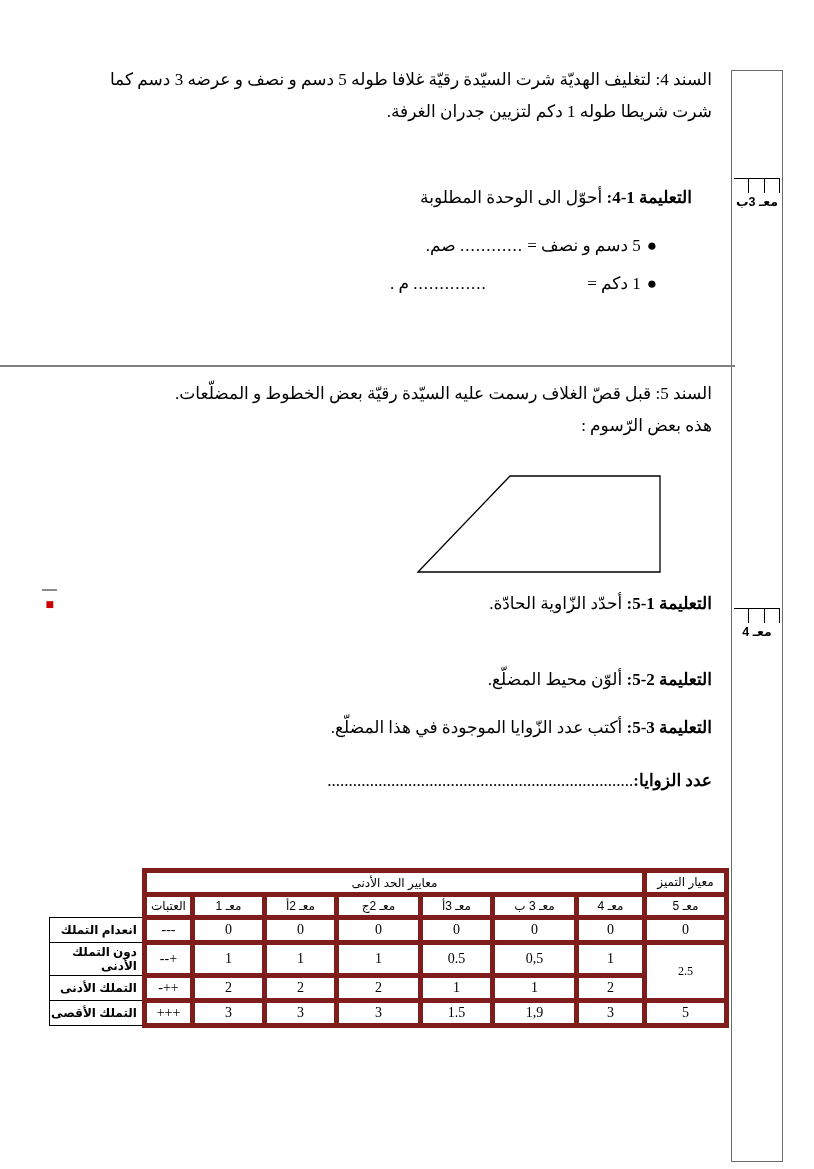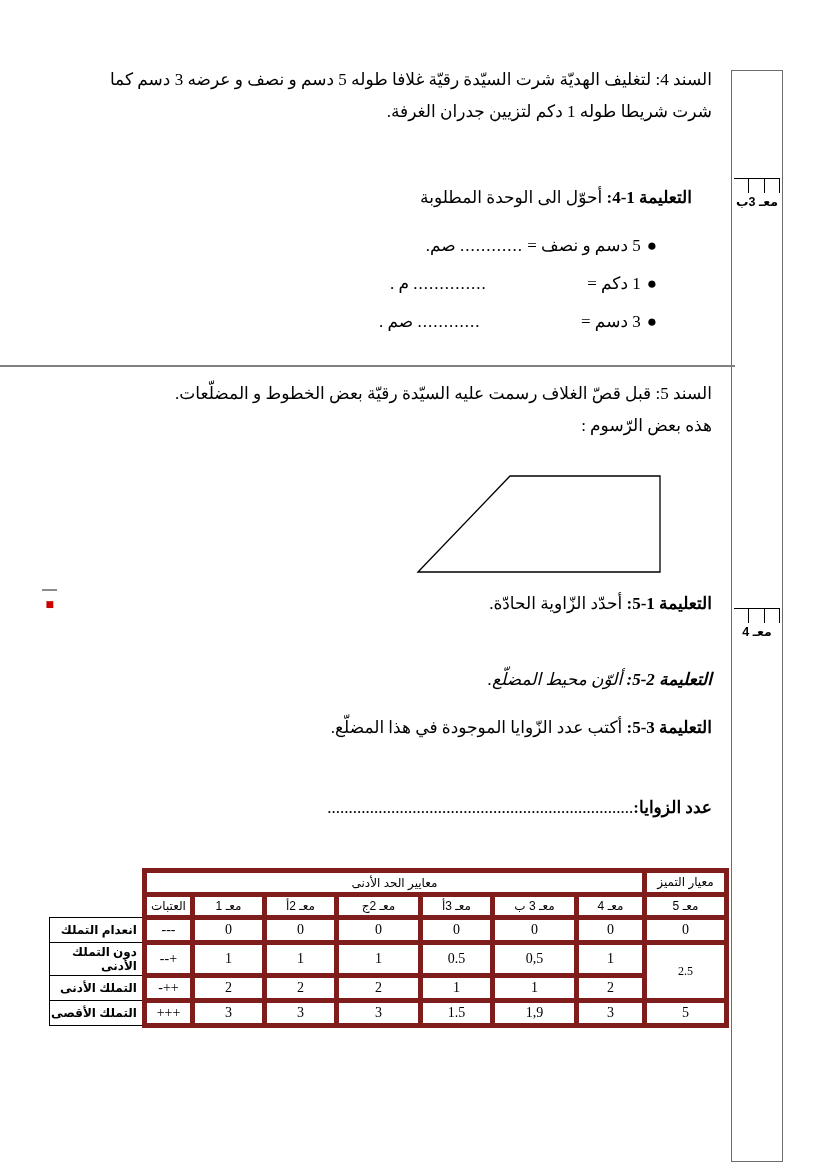--- a/index.html
+++ b/index.html
@@ -176,23 +176,23 @@
   .instr5 {
     position: absolute;
     direction: rtl;
     text-align: right;
     font-family: "Liberation Serif", "DejaVu Serif", serif;
     font-size: 17px;
     line-height: 32px;
     white-space: nowrap;
   }
   .instr5-1 { left: 108px; top: 588px; width: 604px; }
-  .instr5-2 { left: 108px; top: 664px; width: 604px; font-style: italic; }
+  .instr5-2 { left: 108px; top: 664px; width: 604px; }
   .instr5-3 { left: 108px; top: 712px; width: 604px; }
-  .answer-line { left: 108px; top: 792px; width: 604px; }
+  .answer-line { left: 108px; top: 765px; width: 604px; }
   .answer-line .dots { letter-spacing: 1.2px; }
 
   
   .grid-wrap {
     position: absolute;
     left: 52px;
     top: 868px;
     width: 677px;
   }
   table.grid {
@@ -294,27 +294,20 @@
       <span class="blank">............</span>
       <span class="u">صم.</span>
     </li>
     <li>
       <span class="bullet">●</span>
       <span class="q">1 دكم  =</span>
       <span style="display:inline-block;width:92px;"></span>
       <span class="blank">..............</span>
       <span class="u">م .</span>
     </li>
-    <li>
-      <span class="bullet">●</span>
-      <span class="q">3 دسم  =</span>
-      <span style="display:inline-block;width:92px;"></span>
-      <span class="blank">............</span>
-      <span class="u">صم .</span>
-    </li>
   </ul>
 
   <div class="divider"></div>
 
   <div class="body-text para-5">السند 5: قبل قصّ الغلاف رسمت عليه السيّدة رقيّة بعض الخطوط و المضلّعات.</div>
   <div class="body-text para-5-b">هذه بعض الرّسوم :</div>
 
   <svg class="figure" viewBox="0 0 260 112">
     <polygon points="8,104 100,8 250,8 250,104" fill="#ffffff" stroke="#000000" stroke-width="1.3"></polygon>
   </svg>

